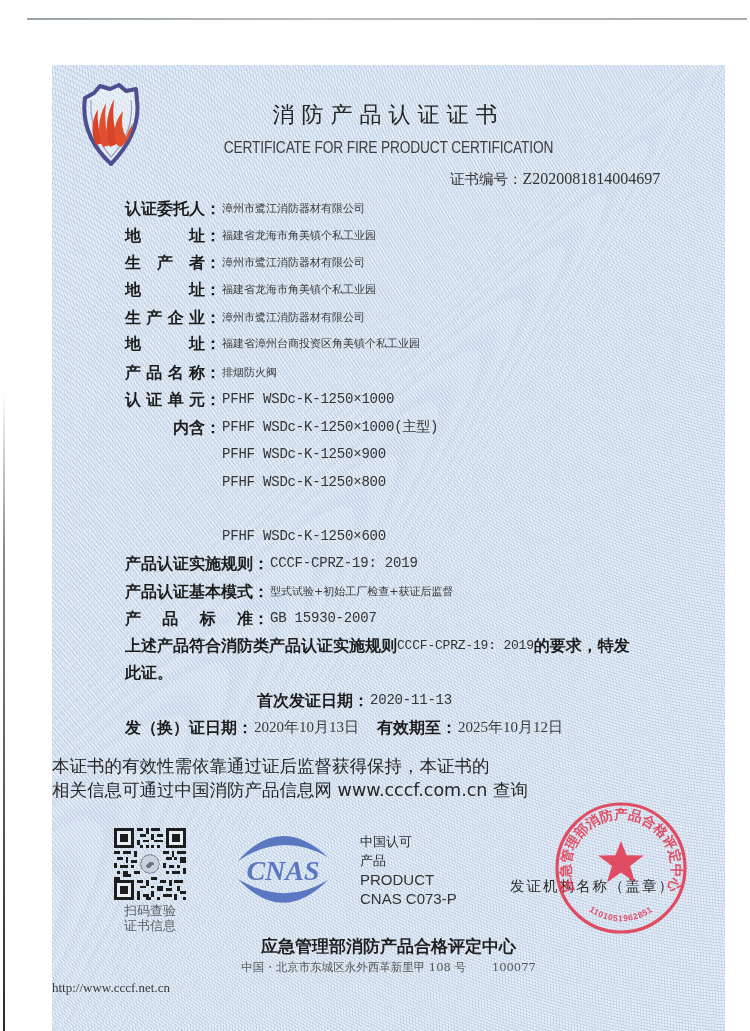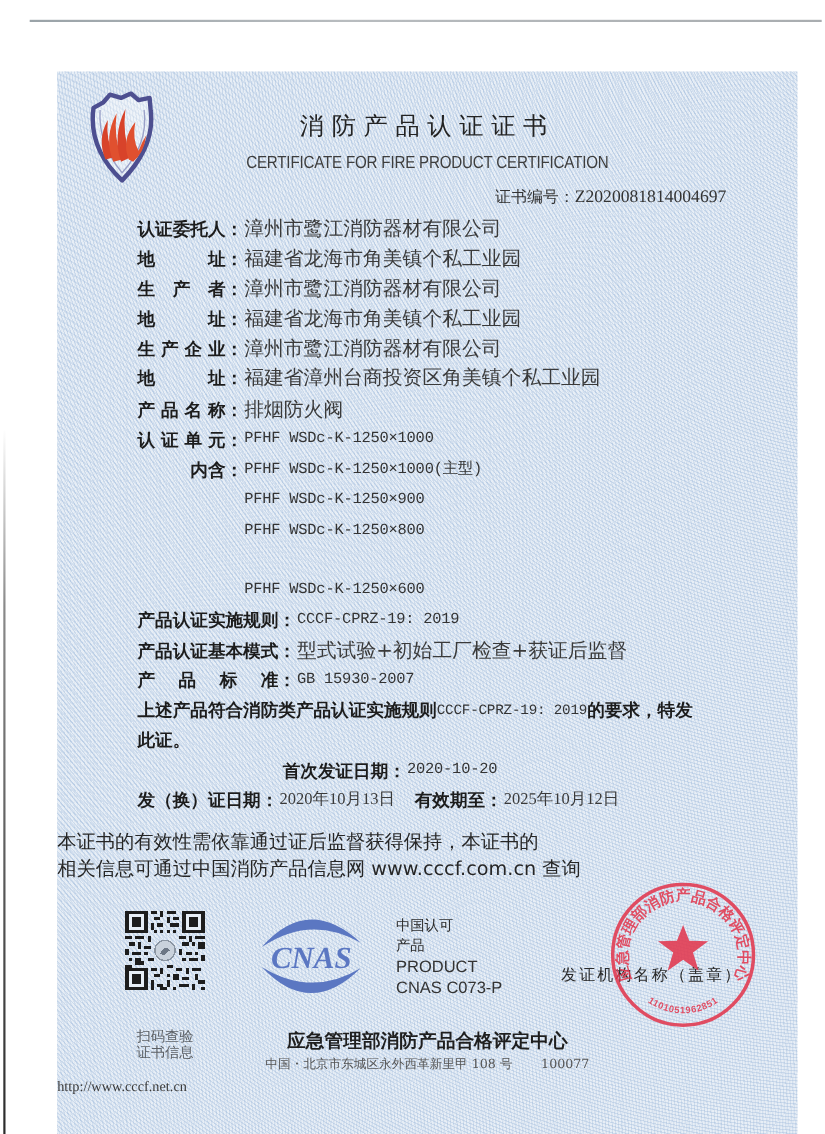--- a/index.html
+++ b/index.html
@@ -43,29 +43,29 @@
 
   .row {
     position:absolute; left:73px; height:27px; line-height:27px;
     white-space:nowrap; display:flex; align-items:center;
   }
   .lbl { display:inline-block; font-size:16px; font-weight:700; color:#1c1c1c; }
   .w5 { width:80px; text-align:justify; text-align-last:justify; }
   .w8 { width:128px; text-align:justify; text-align-last:justify; }
   .right5 { width:80px; text-align:right; }
   .colon { display:inline-block; width:17px; font-size:16px; font-weight:700; color:#1c1c1c; }
-  .val { font-size:18px; color:#3a3a3a; }
+  .val { font-size:11px; color:#3a3a3a; }
   .code { font-family:"Liberation Mono", monospace; font-size:14px; color:#333; letter-spacing:-0.2px; }
   .bold16 { font-size:16px; font-weight:700; color:#1c1c1c; }
   .notice {
     left:0; right:0; text-align:left; font-size:17.5px; color:#262626; line-height:24px; white-space:nowrap;
   }
 
   .qr { left:61px; top:763px; width:74px; height:72px; }
-  .qr-cap { left:68px; top:838px; width:60px; text-align:center; font-size:13px; line-height:15px; color:#5d6166;margin-top:32px; }
+  .qr-cap { left:68px; top:838px; width:60px; text-align:center; font-size:13px; line-height:15px; color:#5d6166; }
   .cnas-logo { left:178px; top:760px; width:105px; height:87px; }
   .cnas-info { left:308px; top:767px; line-height:19px; color:#2b2b2b; }
   .cnas-info .cn { font-family:"DejaVu Serif", serif; font-size:13px; }
   .cnas-info .en { font-family:"Liberation Sans", sans-serif; font-size:15px; color:#333; }
   .stamp { left:502px; top:736px; width:134px; height:134px; opacity:.88; }
   .issuer { left:458px; top:812px; font-family:"DejaVu Serif", serif; font-size:14.5px; letter-spacing:2px; color:#2b2b2b; white-space:nowrap; }
 
   .foot-org { left:0; right:0; top:870px; text-align:center; font-family:"DejaVu Serif", serif; font-weight:700; font-size:17px; color:#1f1f1f; }
   .foot-addr { left:0; right:0; top:895px; text-align:center; font-family:"DejaVu Serif", serif; font-size:11.5px; color:#555; white-space:nowrap; }
   .foot-addr .pc { margin-left:26px; }
@@ -172,21 +172,21 @@
       <span class="code" style="font-size:13px">CCCF-CPRZ-19: 2019</span>
       <span class="bold16">的要求，特发</span>
   </div>
   <div class="row" style="top:593.5px">
     <span class="bold16">此证。</span>
   </div>
 
   <div class="row" style="top:621.5px; left:205px">
     <span class="bold16">首次发证日期</span>
       <span class="colon">：</span>
-      <span class="code">2020-10-20</span>
+      <span class="code">2020-11-13</span>
   </div>
   <div class="row" style="top:648.5px">
     <span class="bold16">发（换）证日期</span>
       <span class="colon">：</span>
       <span class="val" style="font-family:'Liberation Serif',serif;font-size:15px">2020年10月13日</span>
   </div>
   <div class="row" style="top:648.5px; left:325px">
     <span class="bold16">有效期至</span>
       <span class="colon">：</span>
       <span class="val" style="font-family:'Liberation Serif',serif;font-size:15px">2025年10月12日</span>

